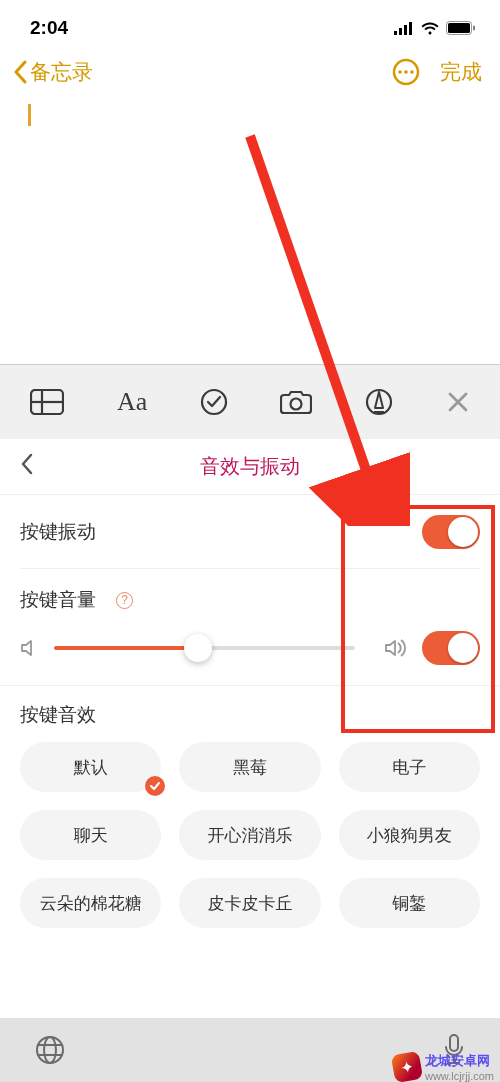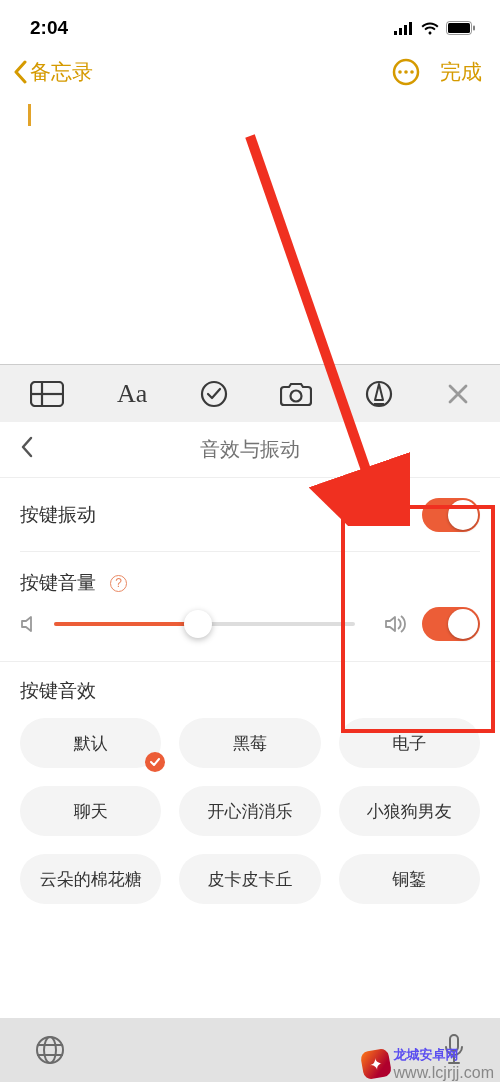--- a/index.html
+++ b/index.html
@@ -10,37 +10,37 @@
   .status-icons { display: flex; gap: 6px; align-items: center; }
 
   .nav-bar { display: flex; justify-content: space-between; align-items: center; padding: 8px 18px 8px 10px; }
   .nav-left { display: flex; align-items: center; color: #d59a00; font-size: 21px; gap: 0px; }
   .nav-right { display: flex; align-items: center; gap: 20px; color: #d59a00; }
   .nav-done { font-size: 21px; }
   
   .note-body { padding: 10px 28px; height: 270px; }
   .cursor { width: 3px; height: 22px; background: #e2a32a; display:inline-block; }
 
-  .toolbar { border-top: 1px solid #ccc; background: #f0f0f0; display: flex; justify-content: space-around; align-items: center; height: 58px; padding: 0 4px; }
+  .toolbar { border-top: 1px solid #ccc; background: #f0f0f0; display: flex; justify-content: space-around; align-items: center; height: 75px; padding: 0 4px; }
   .tb-icon { color: #3a3a3a; }
   .tb-close { color: #888; font-size: 28px; }
 
   .panel-header { display: flex; align-items: center; justify-content: center; position: relative; height: 56px; border-bottom: 1px solid #eee; }
   .panel-back { position: absolute; left: 20px; font-size: 24px; color: #555; }
-  .panel-title { font-size: 20px; font-weight: 500; color: #737373; }
+  .panel-title { font-size: 20px; font-weight: 500; color: #be185d; }
 
   .row { padding: 0 20px; }
   .row-top { display: flex; justify-content: space-between; align-items: center; height: 74px; border-bottom: 1px solid #eee; }
   .row-label { font-size: 19px; color: #333; }
   
   .toggle { width: 58px; height: 34px; background: #ec5d37; border-radius: 17px; position: relative; }
   .toggle::after { content:''; position:absolute; width:30px; height:30px; background:#fff; border-radius:50%; top:2px; right:2px; box-shadow:0 1px 3px rgba(0,0,0,0.3); }
 
   .volume-row { padding: 18px 20px 20px; border-bottom: 1px solid #eee; }
-  .vol-head { display:flex; align-items:center; gap:14px; margin-bottom: 11px; }
+  .vol-head { display:flex; align-items:center; gap:20px; margin-bottom: 18px; }
   .vol-q { color:#e98862; font-size:16px; border:1px solid #e98862; border-radius:50%; width:17px; height:17px; display:inline-flex; align-items:center; justify-content:center; font-size:12px; }
   .vol-ctrl { display:flex; align-items:center; gap: 14px; }
   .slider-track { flex:1; height:4px; background:#ddd; border-radius:2px; position:relative; margin-right: 15px;}
   .slider-fill { width:48%; height:100%; background:#ec5d37; border-radius:2px; }
   .slider-thumb { position:absolute; left:48%; top:50%; transform:translate(-50%,-50%); width:28px; height:28px; border-radius:50%; background:#fff; box-shadow:0 2px 6px rgba(0,0,0,0.25); }
   .spk-icon { color:#888; }
 
   .effects { padding: 16px 20px; }
   .chip-grid { display:grid; grid-template-columns: repeat(3,1fr); gap: 18px; margin-top: 14px; }
   .chip { background:#f4f4f4; border-radius: 26px; height: 50px; display:flex; align-items:center; justify-content:center; font-size:17px; color:#333; position:relative; }
@@ -48,21 +48,21 @@
 
   .kb-bar { position:absolute; bottom:0; left:0; right:0; height:64px; background:#e2e2e2; display:flex; justify-content:space-between; align-items:center; padding: 0 34px;}
   
   .highlight-box { position:absolute; left:341px; top:505px; width:154px; height:228px; border:4px solid #f03020; }
   
   .arrow { position:absolute; left:230px; top:126px; pointer-events:none; }
 
   .watermark { position:absolute; right:6px; bottom:0px; display:flex; align-items:center; gap:4px; font-size:13px; }
   .wm-icon { width:28px; height:28px; background: linear-gradient(135deg,#ff7a18,#af002d 70%); border-radius:8px; display:flex; align-items:center; justify-content:center; color:#fff; font-size:16px; transform: rotate(-10deg);}
   .wm-txt1 { color:#5a4df0; font-weight:600; }
-  .wm-txt2 { color:#888; font-size:16px; }
+  .wm-txt2 { color:#888; font-size:11px; }
 </style>
 </head>
 <body>
 
 <div class="status-bar">
   <div class="status-time">2:04</div>
   <div class="status-icons">
     <svg width="20" height="13" viewBox="0 0 20 13">
         <rect x="0" y="9" width="3" height="4" fill="#000"></rect>
         <rect x="5" y="6" width="3" height="7" fill="#000"></rect>

